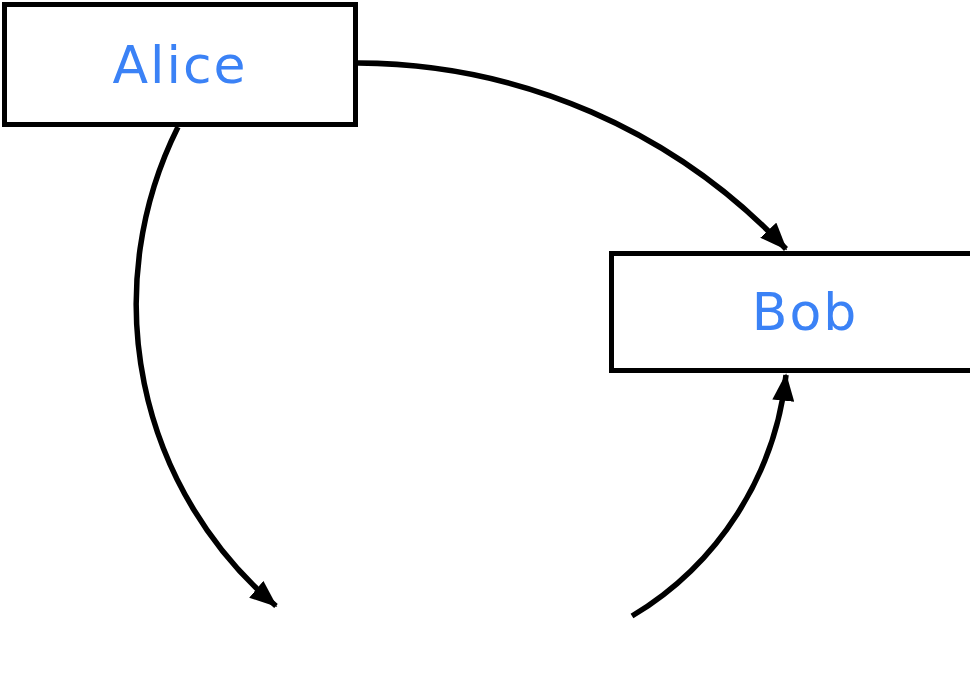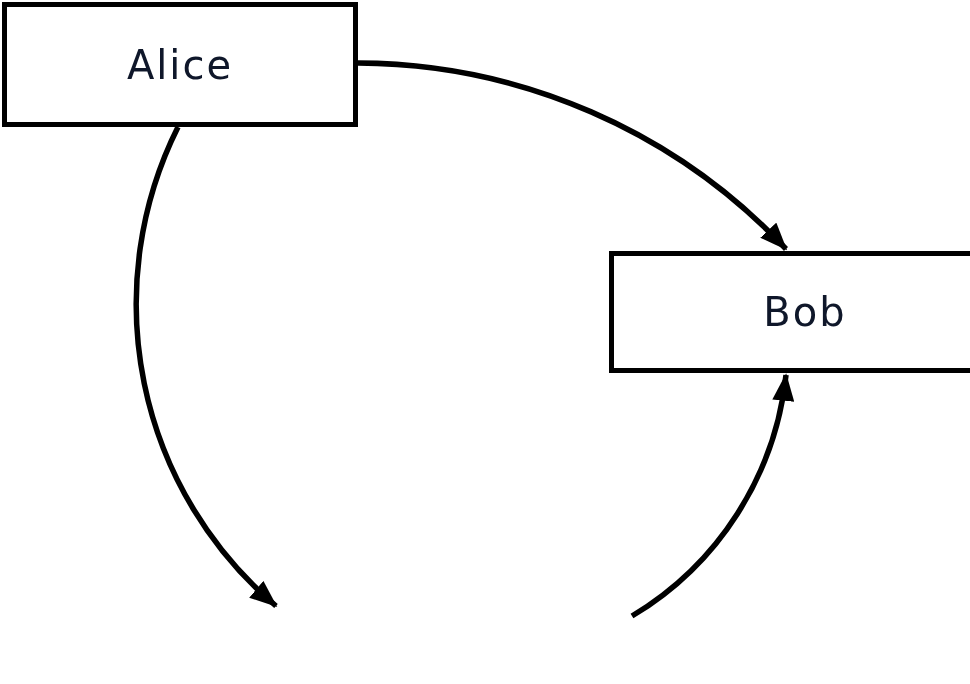--- a/index.html
+++ b/index.html
@@ -28,23 +28,23 @@
     stroke-width: 5.5;
   }
   .node {
     position: absolute;
     box-sizing: border-box;
     background: #ffffff;
     border: 5px solid #000000;
     display: flex;
     align-items: center;
     justify-content: center;
-    font-size: 40px;
+    font-size: 52px;
     letter-spacing: 2px;
-    color: #0f172a;
+    color: #3b82f6;
     white-space: nowrap;
   }
   .node-alice   { left: 2px;   top: 2px;   width: 356px; height: 125px; }
   .node-bob     { left: 609px; top: 251px; width: 392px; height: 122px; }
   .node-charlie { left: 277px; top: 557px; width: 354px; height: 123px; }
 </style>
 </head>
 <body>
 
 <div class="stage">

